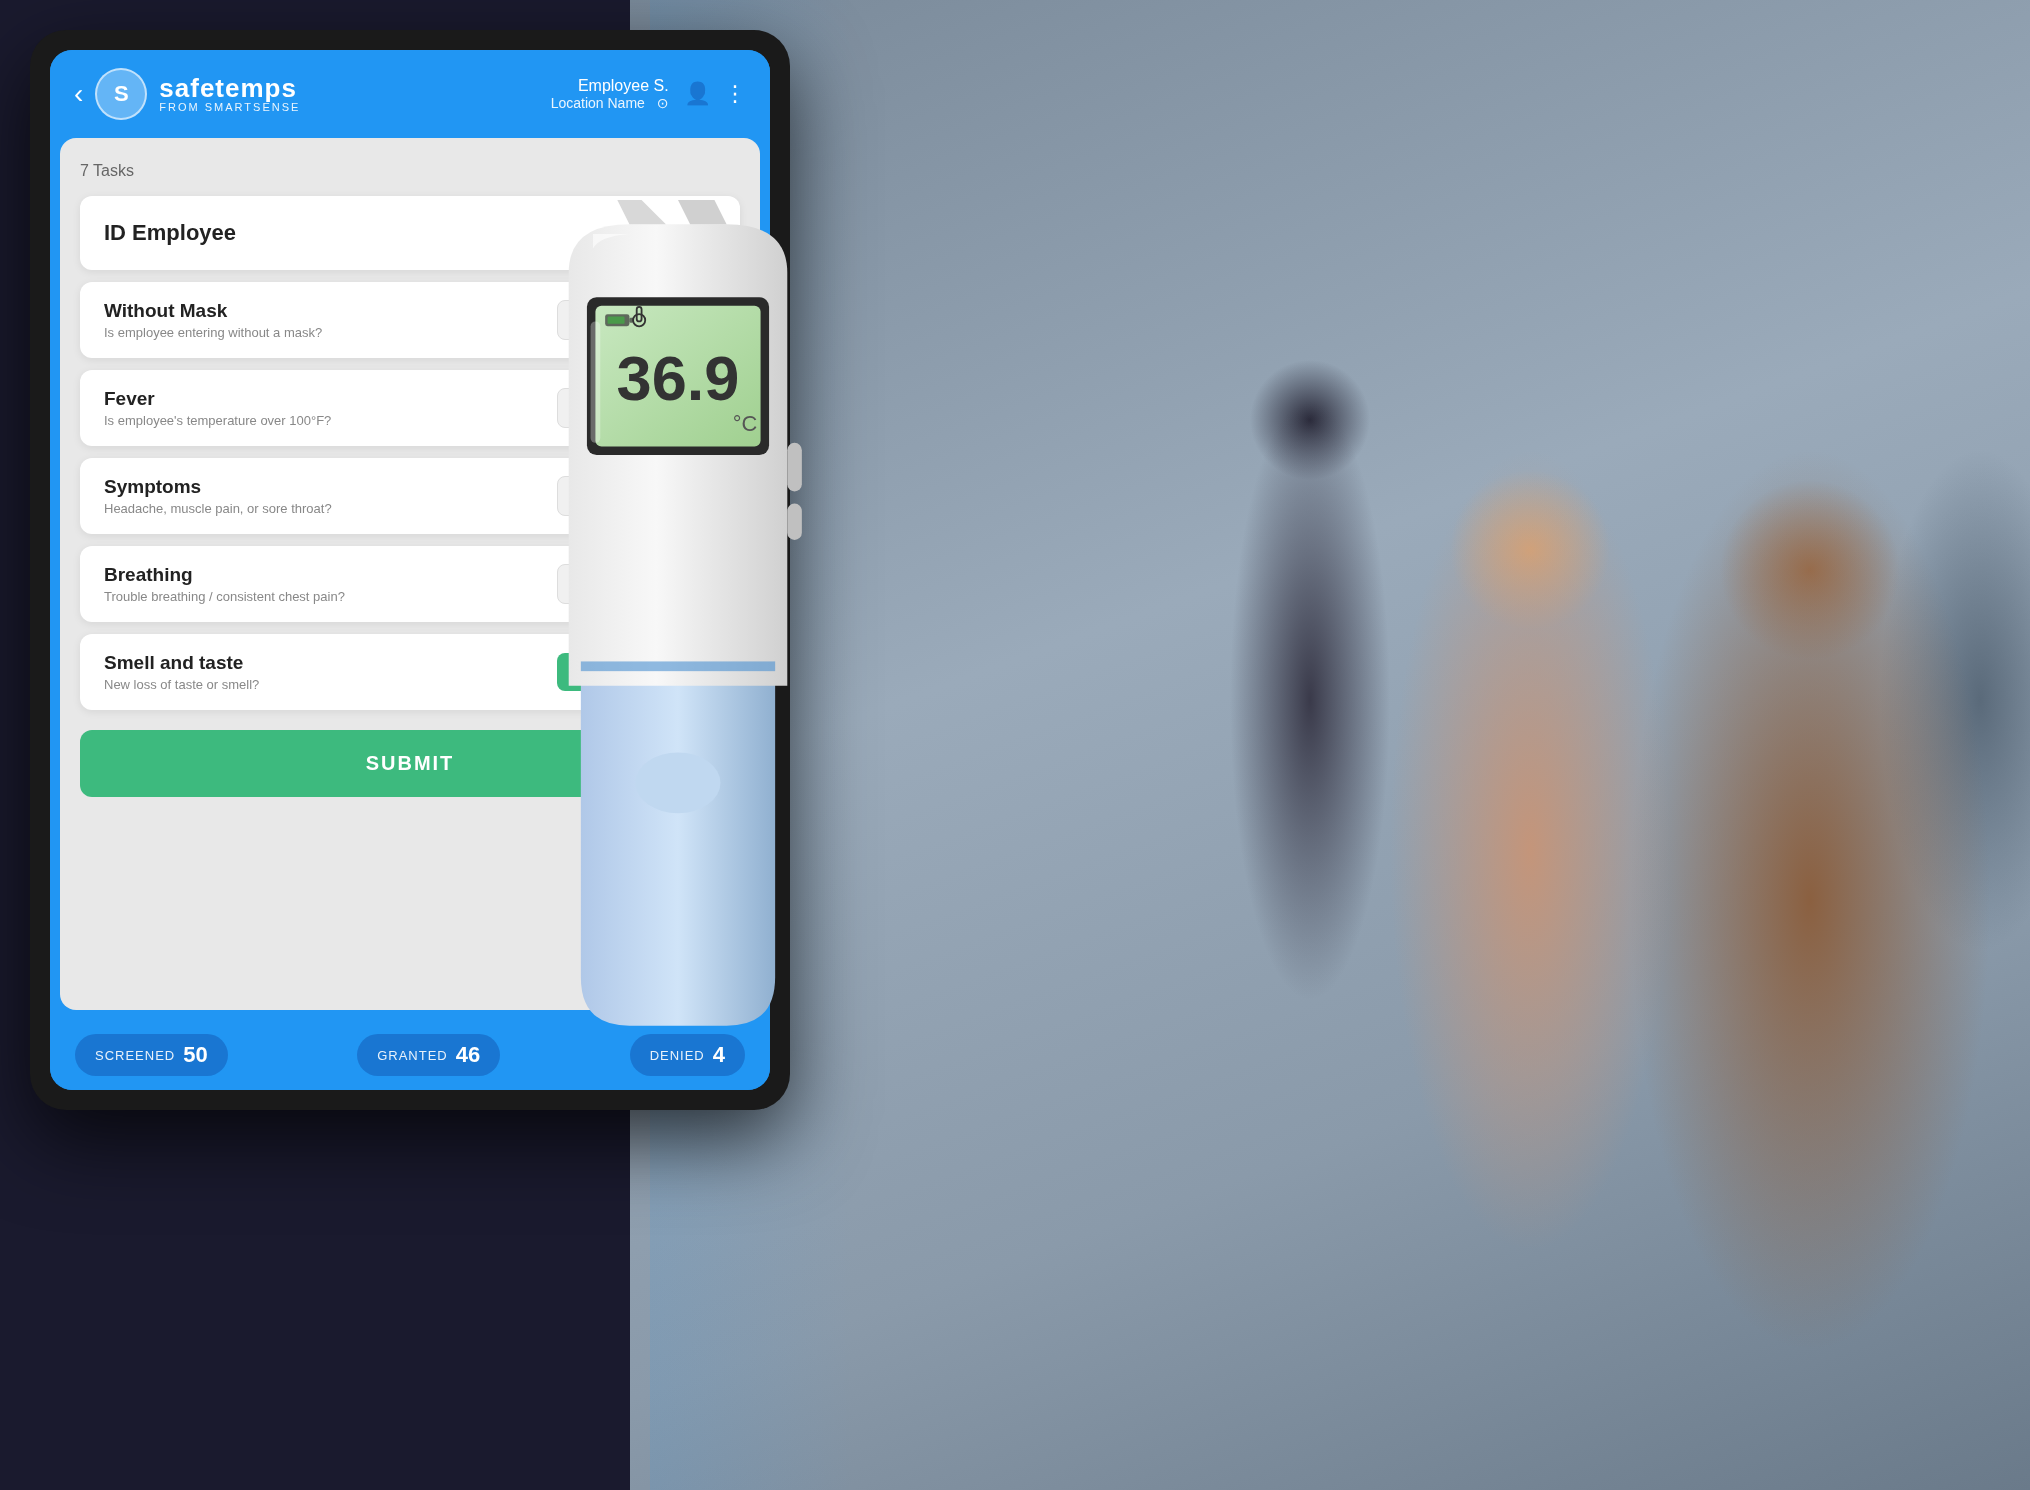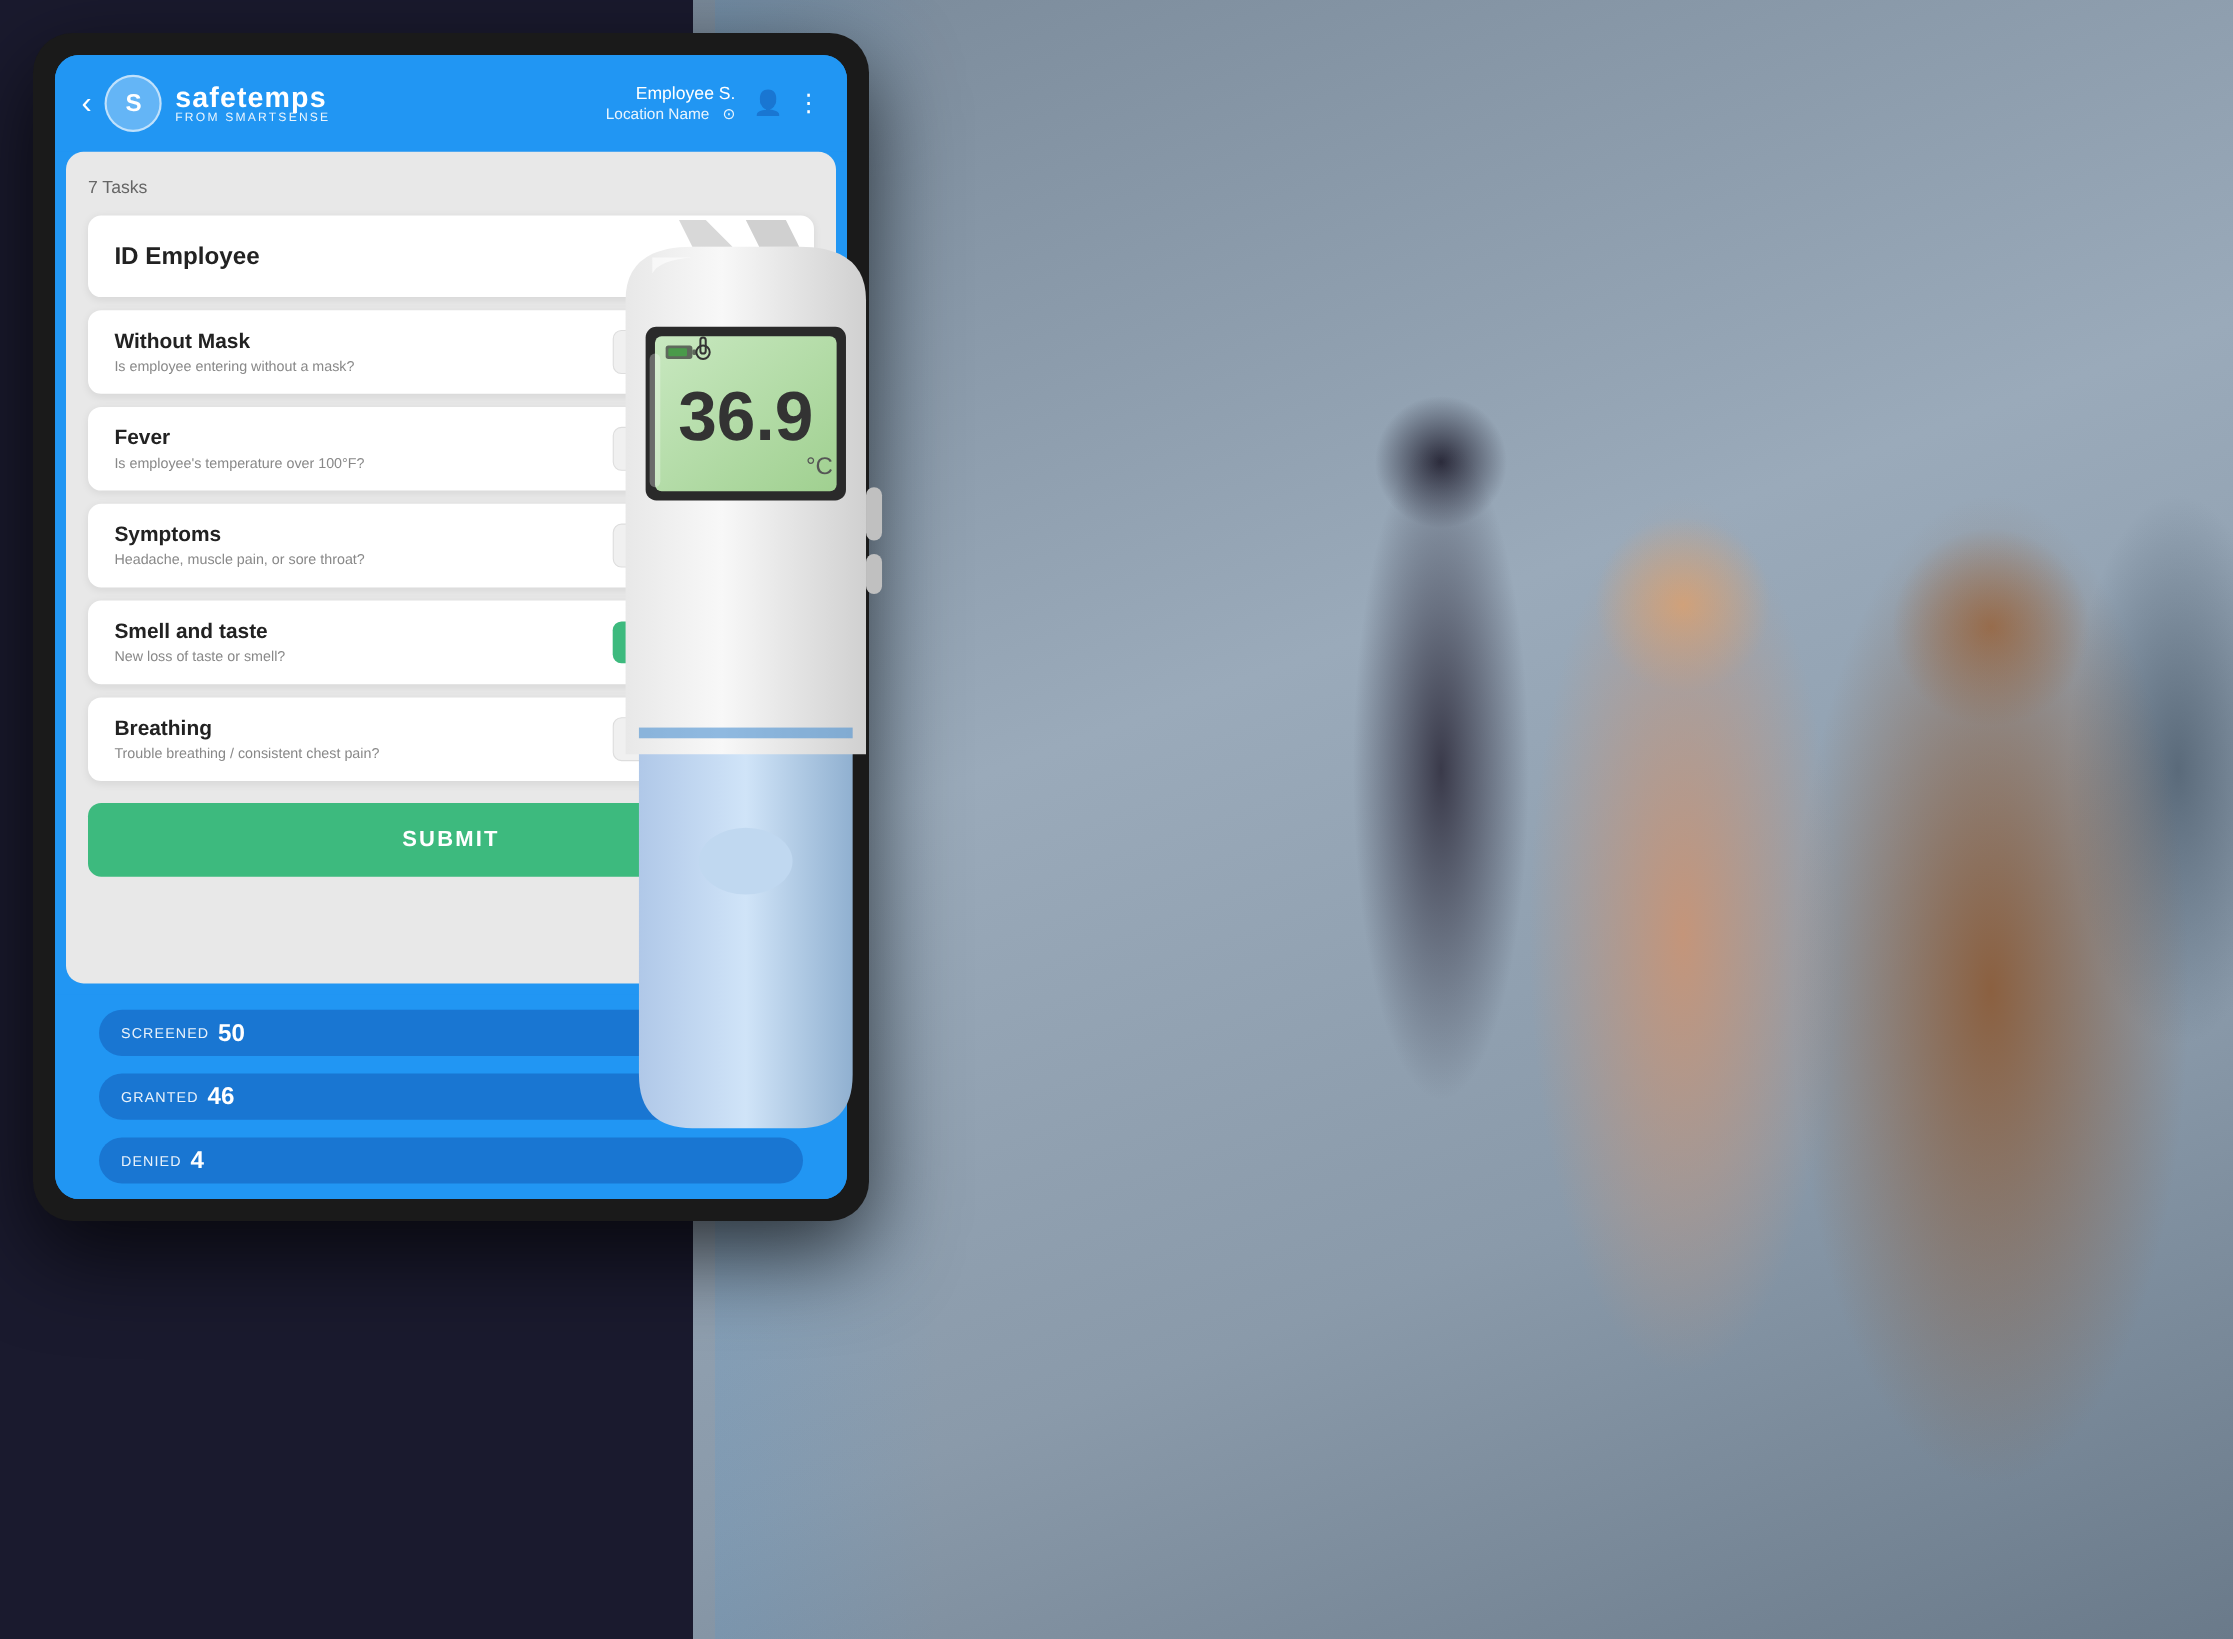--- a/index.html
+++ b/index.html
@@ -253,26 +253,25 @@
       font-weight: 700;
       letter-spacing: 2px;
       cursor: pointer;
       margin-top: 8px;
       text-align: center;
     }
 
     
     .stats-bar {
       background: #2196f3;
-      padding: 14px 40px;
+      padding: 14px 25px;
       display: flex;
       justify-content: space-between;
       gap: 16px;
       flex-shrink: 0;
-      flex-direction: column;
     }
 
     .stat-item {
       background: #1976d2;
       border-radius: 24px;
       padding: 8px 20px;
       color: white;
       display: flex;
       align-items: center;
       gap: 8px;
@@ -408,37 +407,37 @@
           <div class="question-subtitle">Headache, muscle pain, or sore throat?</div>
         </div>
         <div class="yes-no-group">
           <button class="btn-yes inactive">YES</button>
           <button class="btn-no active">NO</button>
         </div>
       </div>
 
       <div class="question-card">
         <div class="question-text-block">
+          <div class="question-title">Breathing</div>
+          <div class="question-subtitle">Trouble breathing / consistent chest pain?</div>
+        </div>
+        <div class="yes-no-group">
+          <button class="btn-yes inactive">YES</button>
+          <button class="btn-no active">NO</button>
+        </div>
+      </div>
+
+      <div class="question-card">
+        <div class="question-text-block">
           <div class="question-title">Smell and taste</div>
           <div class="question-subtitle">New loss of taste or smell?</div>
         </div>
         <div class="yes-no-group">
           <button class="btn-yes active">YES</button>
           <button class="btn-no inactive">NO</button>
-        </div>
-      </div>
-
-      <div class="question-card">
-        <div class="question-text-block">
-          <div class="question-title">Breathing</div>
-          <div class="question-subtitle">Trouble breathing / consistent chest pain?</div>
-        </div>
-        <div class="yes-no-group">
-          <button class="btn-yes inactive">YES</button>
-          <button class="btn-no active">NO</button>
         </div>
       </div>
 
       <button class="submit-btn">SUBMIT</button>
 
     </div>
 
     <div class="stats-bar">
       <div class="stat-item">
         <span class="stat-label">SCREENED</span>

